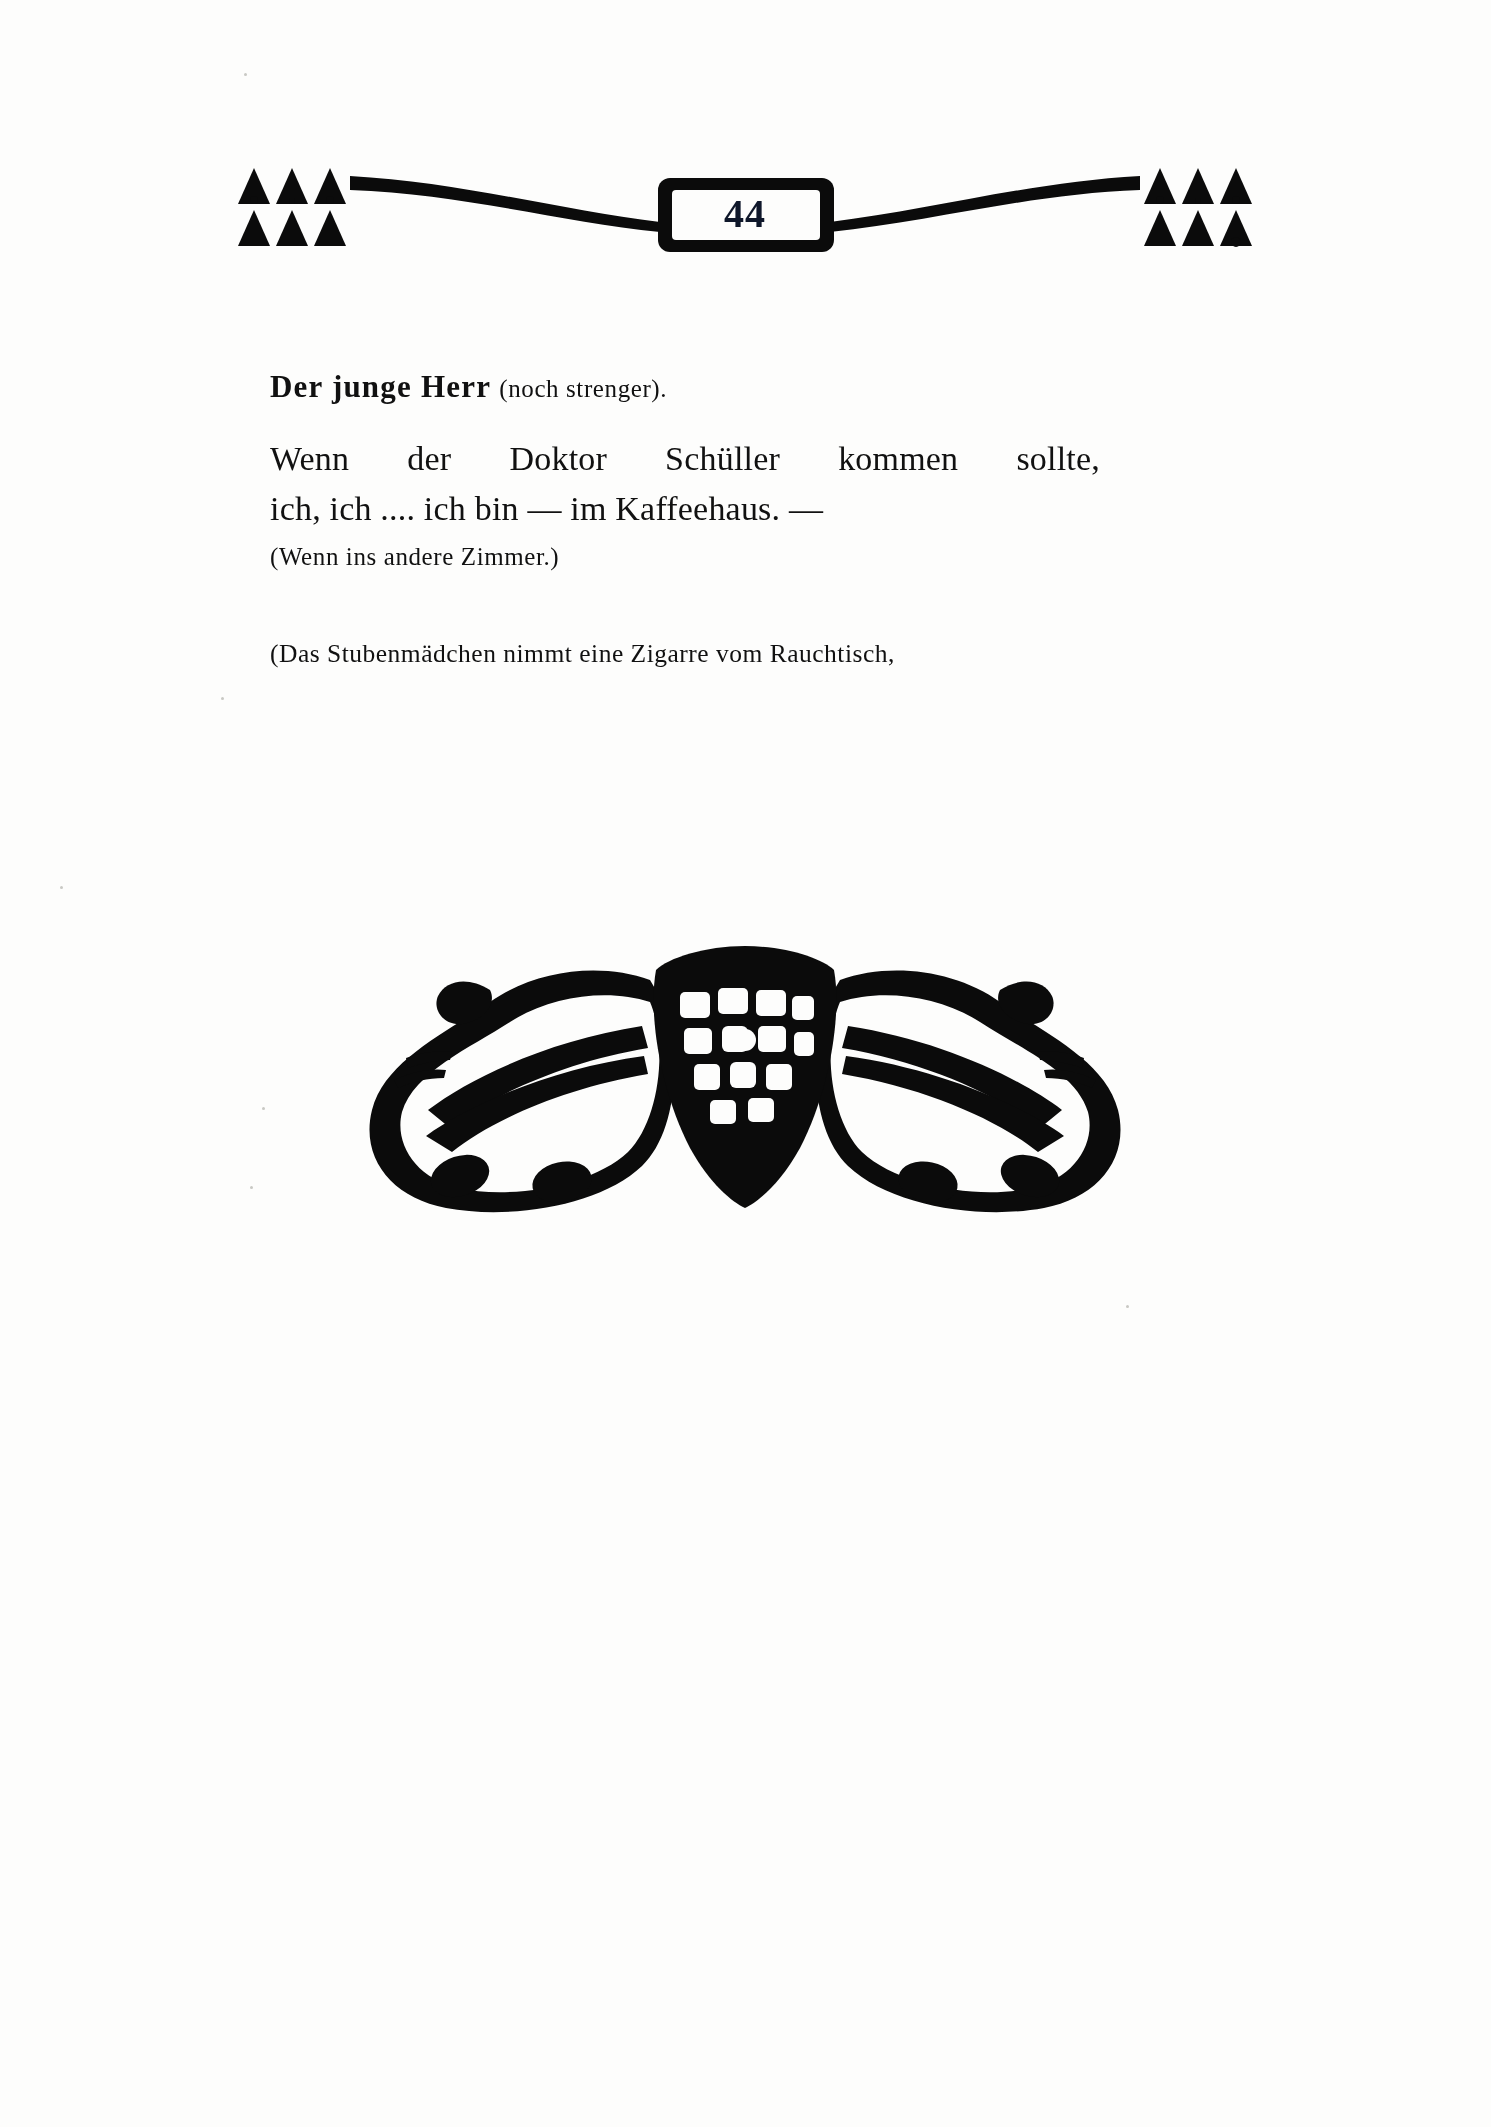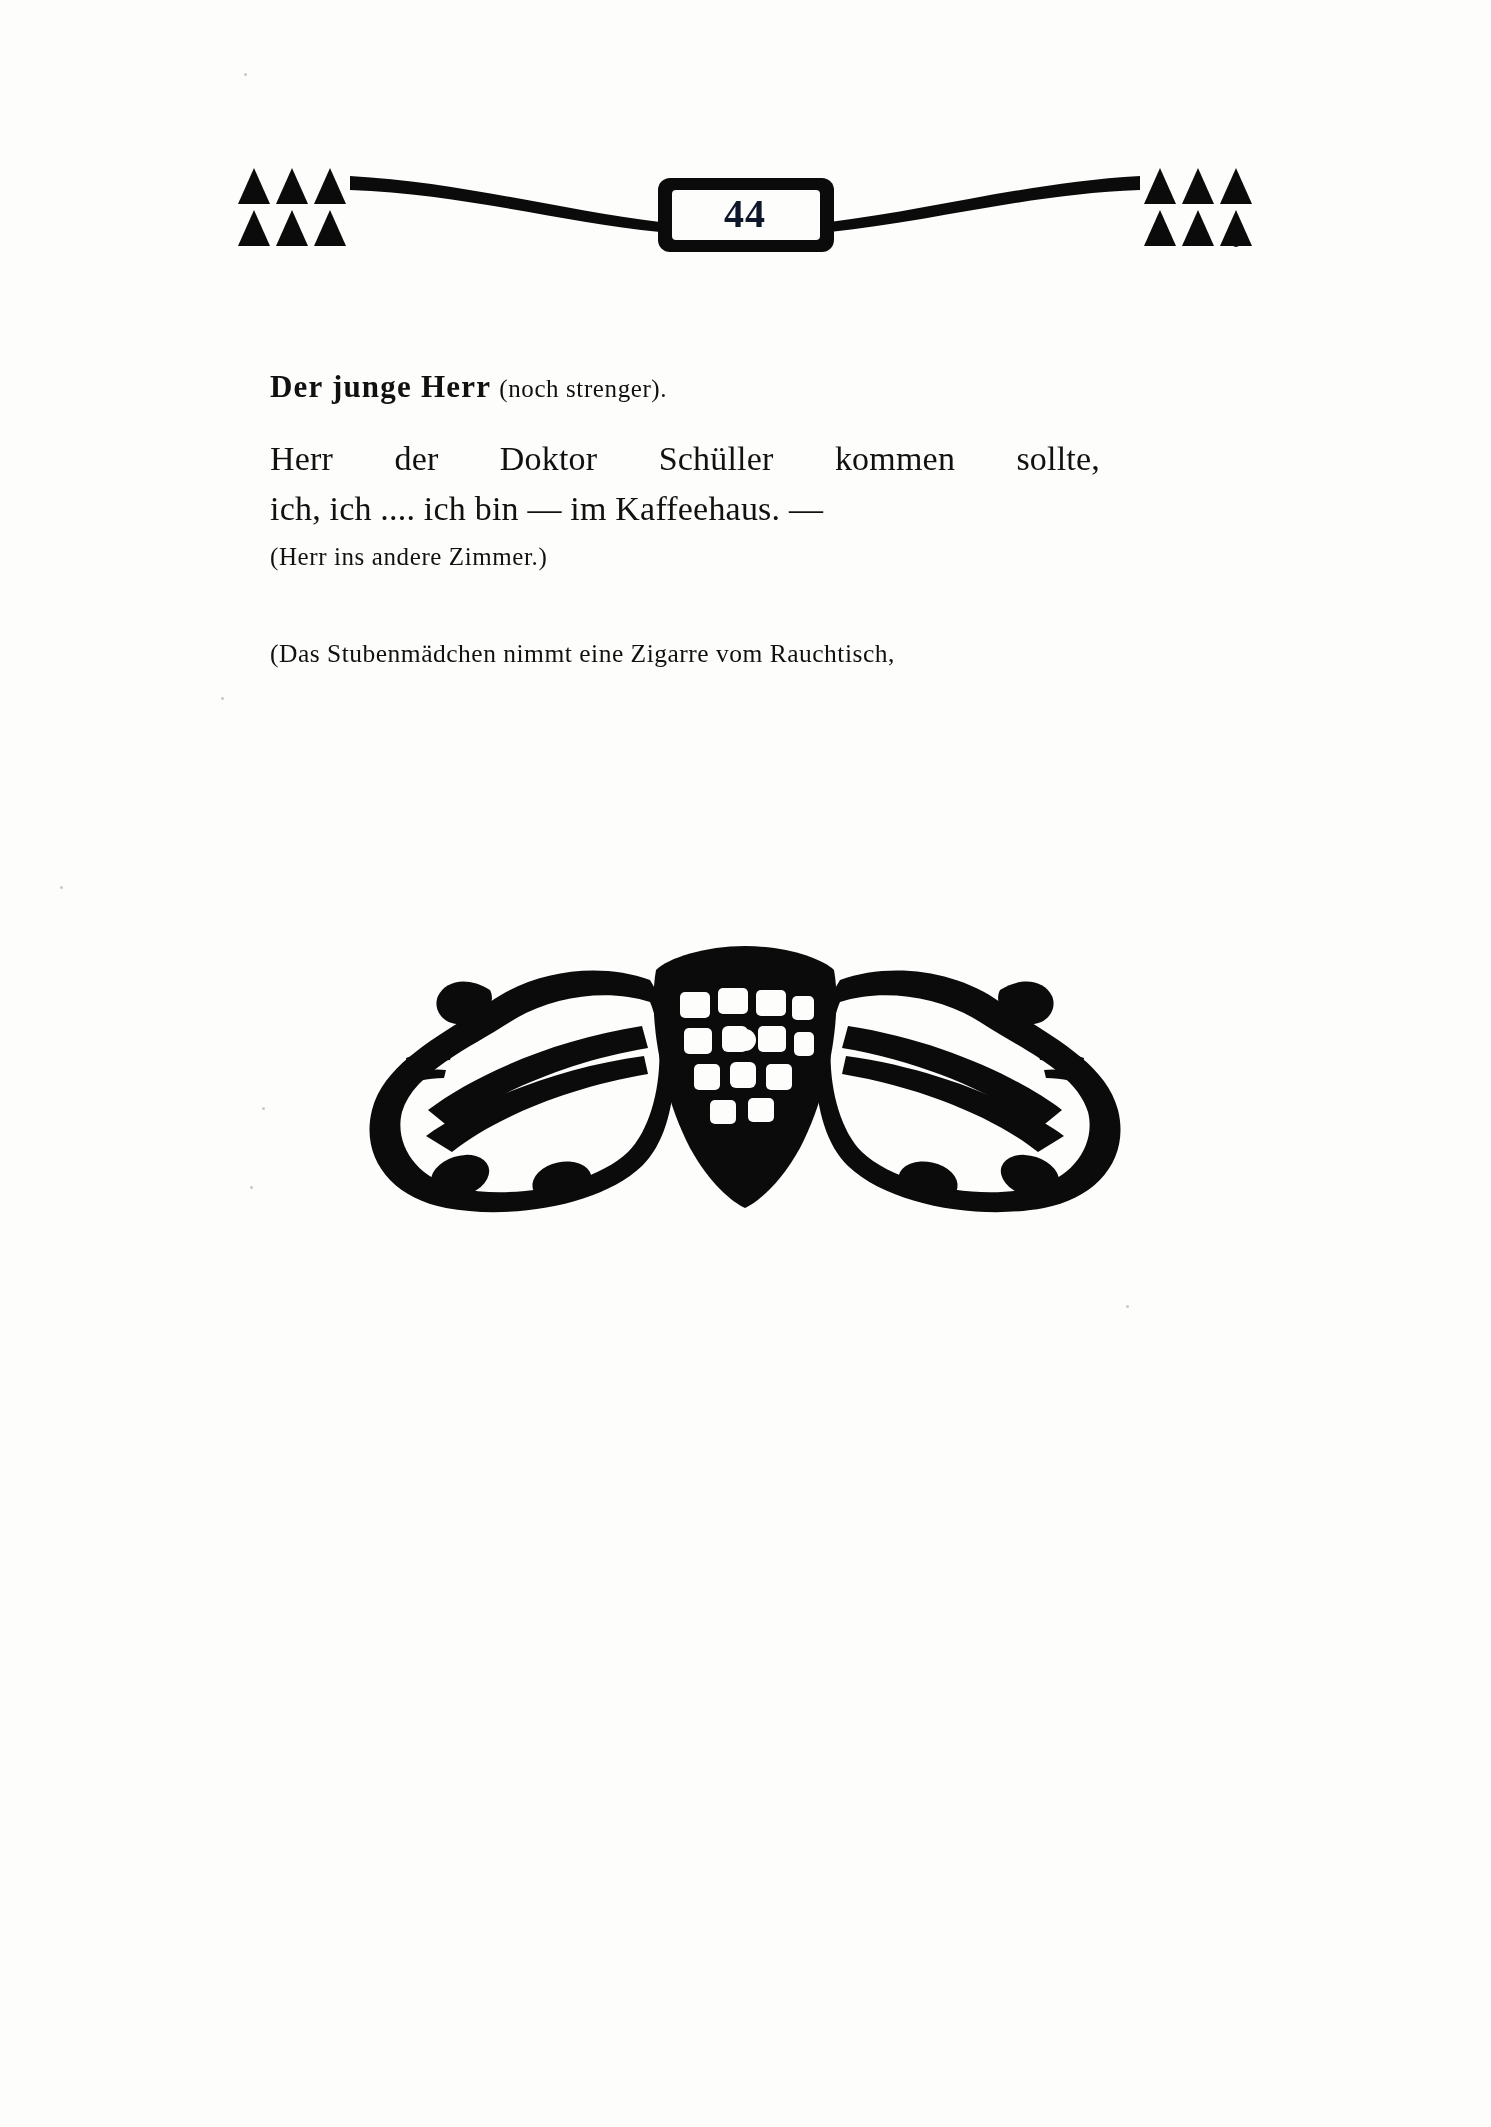--- a/index.html
+++ b/index.html
@@ -184,23 +184,23 @@
   </div>
 
   <div class="textblock">
 
     <div class="speaker-line">
       <span class="speaker-name">Der junge Herr</span>
       <span class="speaker-dir">(noch strenger).</span>
     </div>
 
     <div class="speech">
-      <span class="speech-line-1">Herr der Doktor Schüller kommen sollte,</span>
+      <span class="speech-line-1">Wenn der Doktor Schüller kommen sollte,</span>
       <span class="speech-line-2">ich, ich .... ich bin — im Kaffeehaus. —</span>
-      <span class="stage-inline">(Herr ins andere Zimmer.)</span>
+      <span class="stage-inline">(Wenn ins andere Zimmer.)</span>
     </div>
 
     <div class="stage-block">
       <span class="l1">(Das Stubenmädchen nimmt eine Zigarre vom Rauchtisch,</span>
     </div>
   </div>
 
   <div class="footer-ornament">
     <svg viewBox="0 0 790 300" xmlns="http://www.w3.org/2000/svg" aria-hidden="true">
       <g fill="#0b0b0b">

